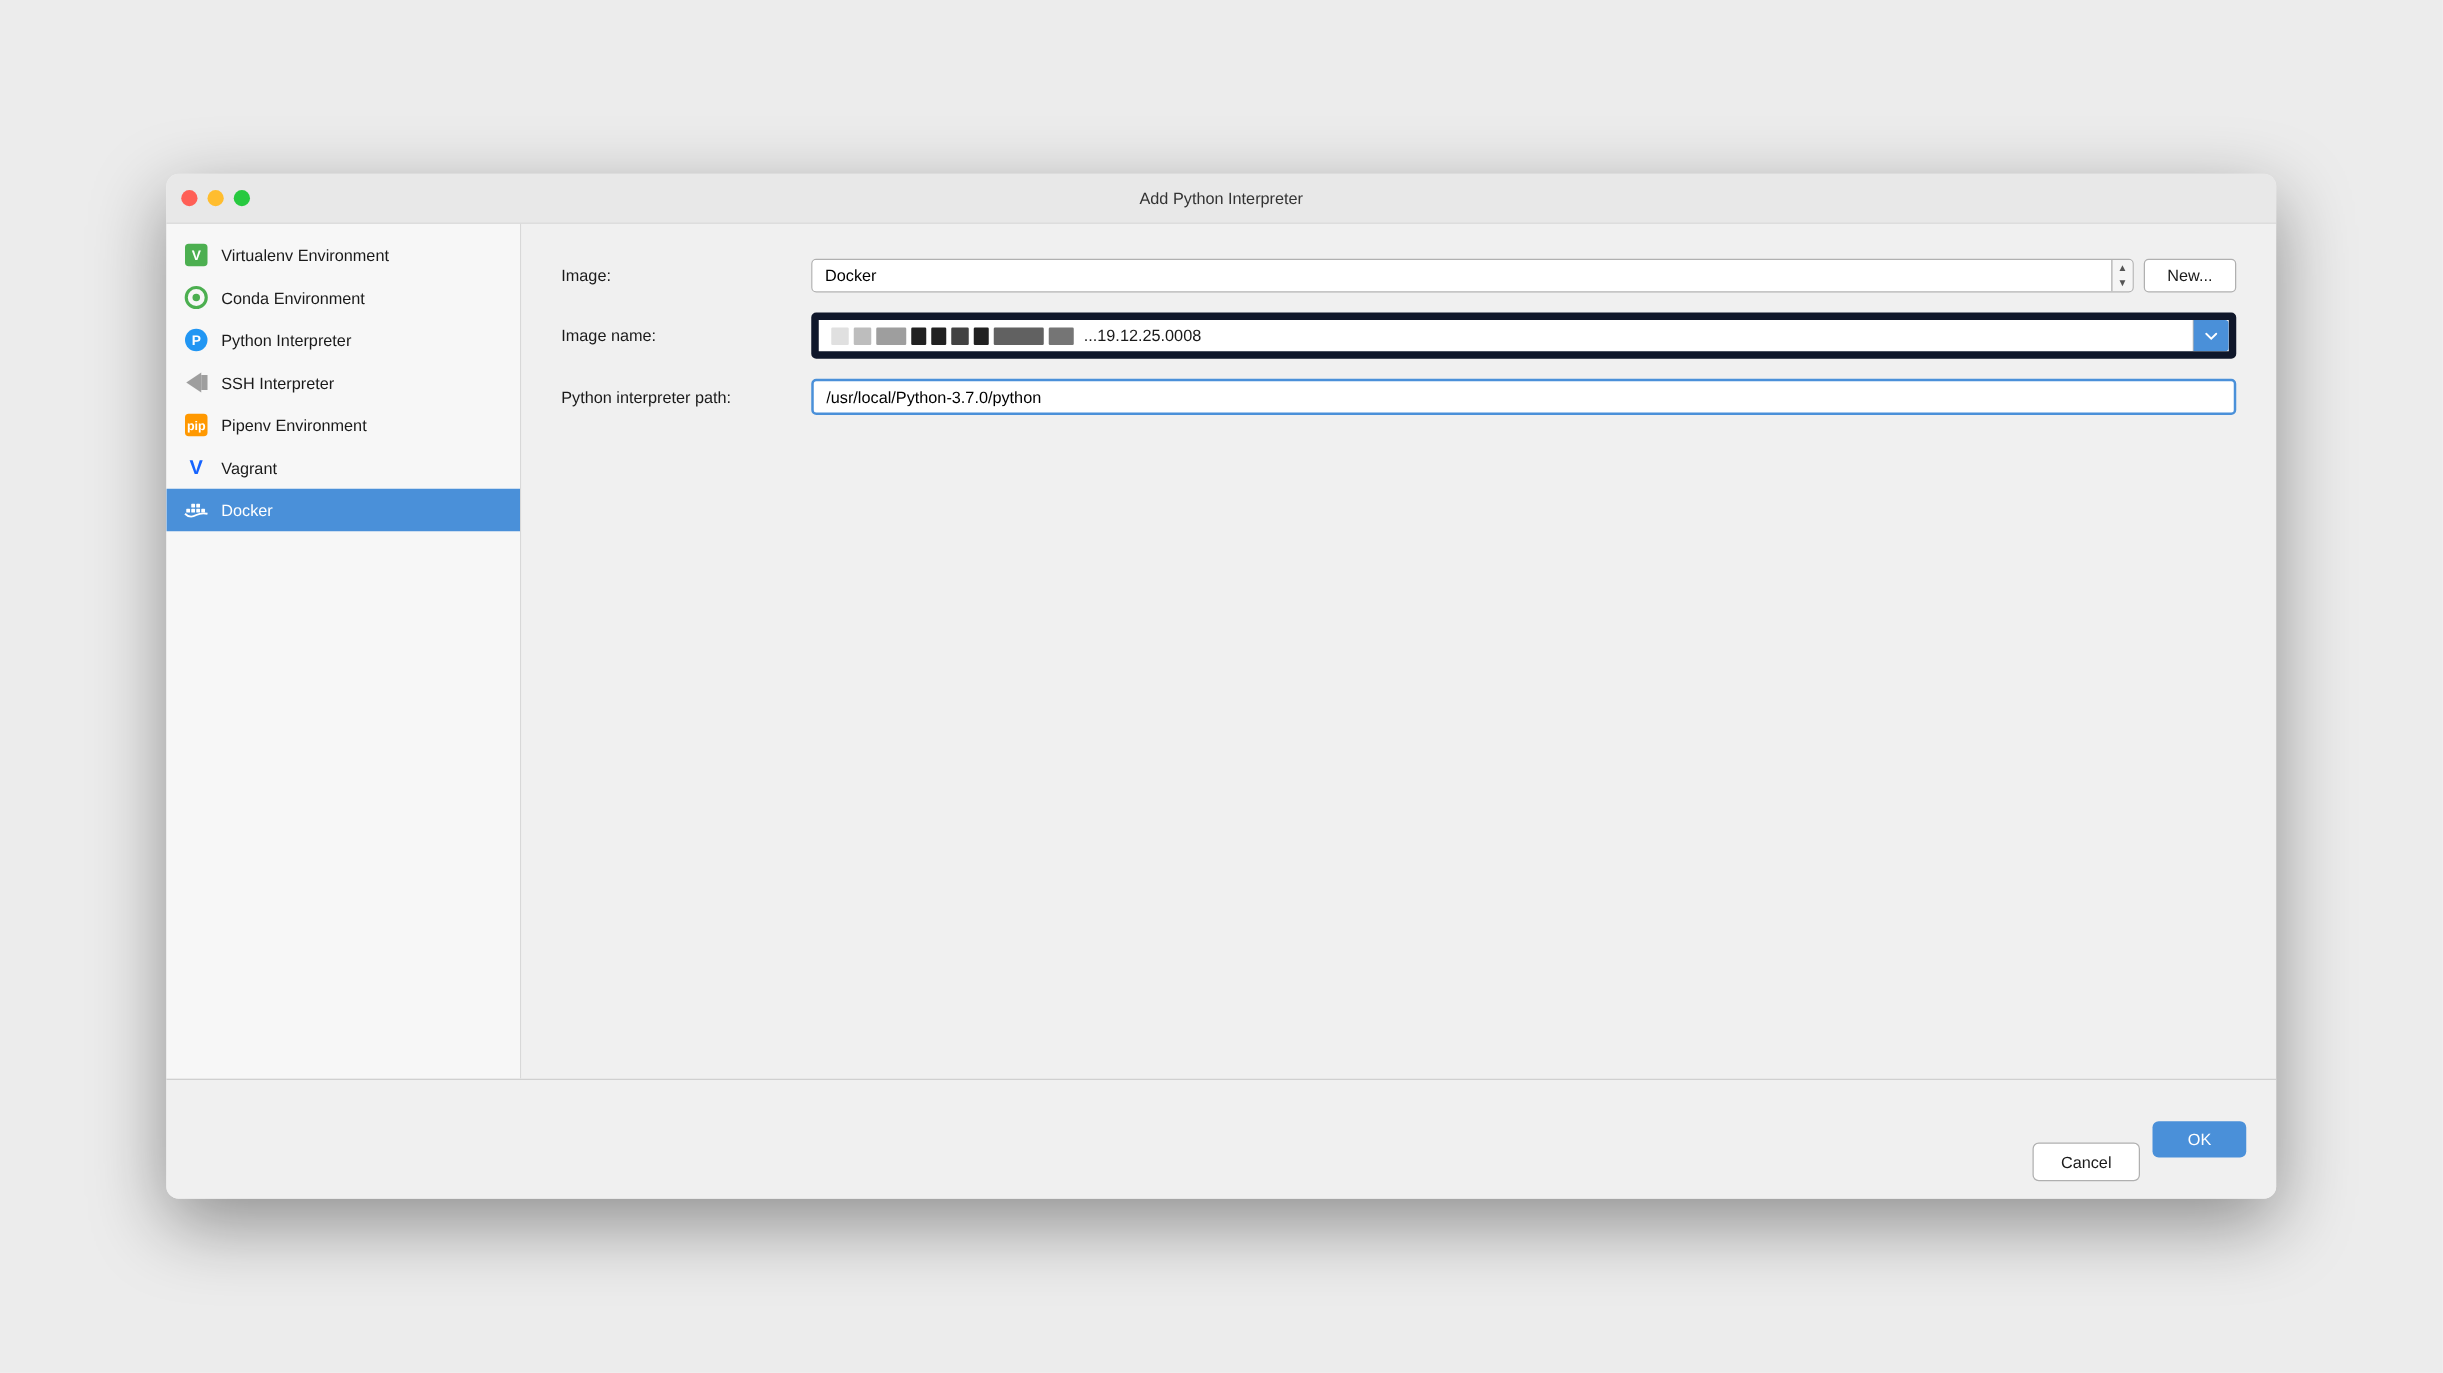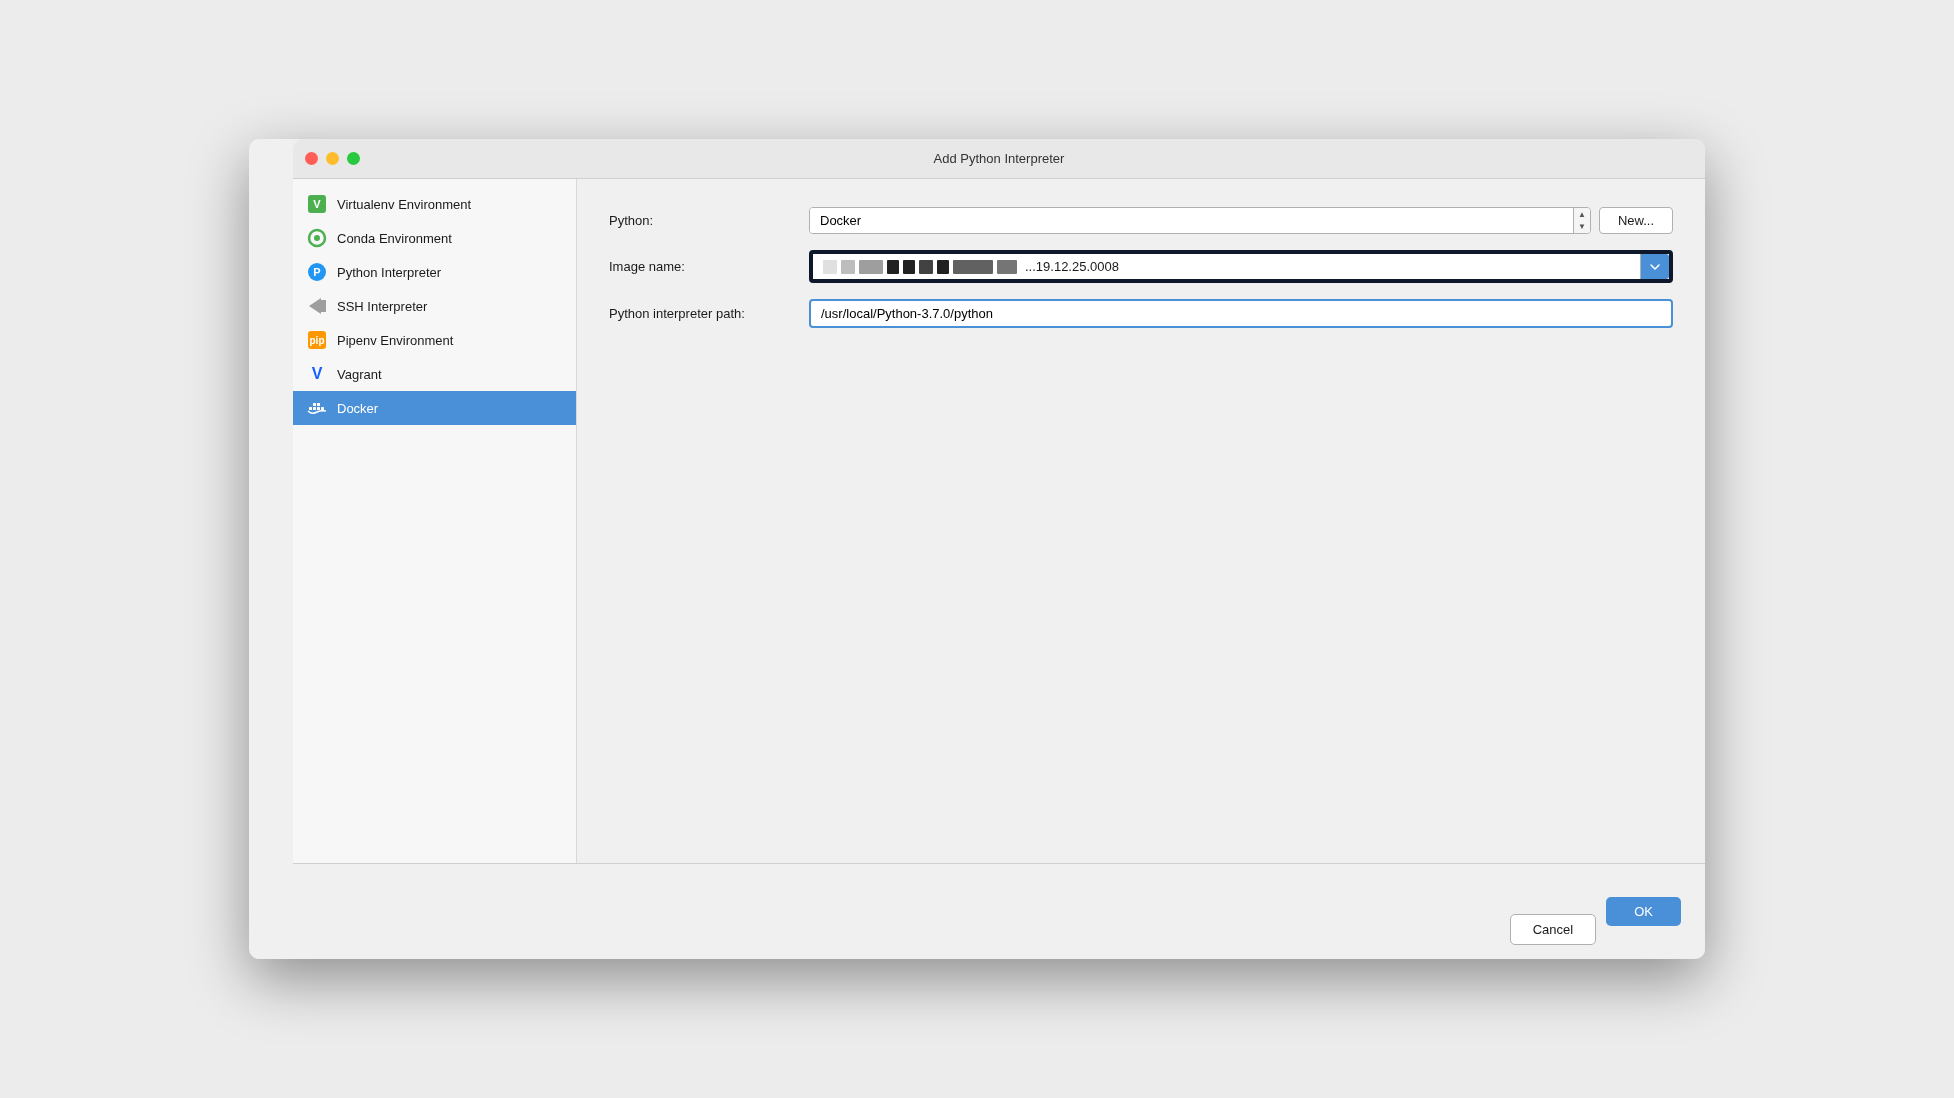--- a/index.html
+++ b/index.html
@@ -13,30 +13,29 @@
       font-size: 13px;
       background: #ececec;
       display: flex;
       justify-content: center;
       align-items: center;
       width: 1954px;
       height: 1098px;
     }
 
     .dialog {
-      width: 1456px;
+      width: 1688px;
       height: 820px;
       background: #f0f0f0;
       border-radius: 10px;
       box-shadow: 0 20px 60px rgba(0,0,0,0.4);
       display: flex;
       flex-direction: column;
       overflow: hidden;
       position: relative;
-      padding-left: 44px;
     }
 
     .title-bar {
       height: 40px;
       background: #e8e8e8;
       border-bottom: 1px solid #d0d0d0;
       display: flex;
       align-items: center;
       justify-content: center;
       position: relative;
@@ -182,21 +181,21 @@
       font-size: 13px;
       cursor: pointer;
       color: #1a1a1a;
       white-space: nowrap;
     }
 
     .image-name-wrapper {
       flex: 1;
       display: flex;
       align-items: stretch;
-      border: 4px solid #0f172a;
+      border: 6px solid #0f172a;
       border-radius: 4px;
       background: white;
       overflow: hidden;
     }
 
     .image-name-display {
       flex: 1;
       display: flex;
       align-items: center;
       padding: 5px 10px;
@@ -365,21 +364,21 @@
         </div>
         <span>Docker</span>
       </div>
 
 
     </div>
 
     <div class="main-content">
 
       <div class="form-row">
-        <span class="form-label">Python:</span>
+        <span class="form-label">Image:</span>
         <div class="form-control">
           <div class="server-input-wrapper">
             <input type="text" class="server-input" value="Docker" readonly="" style="">
             <div class="spinner-btn">
               <div class="spinner-up">▲</div>
               <div class="spinner-down">▼</div>
             </div>
           </div>
           <button class="new-btn">New...</button>
         </div>

